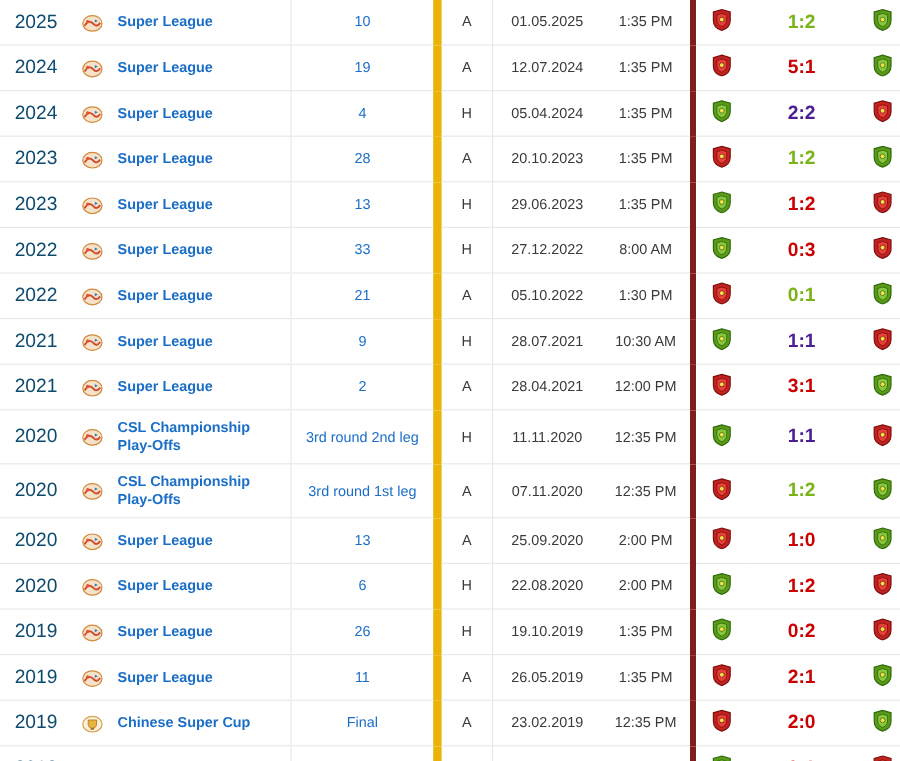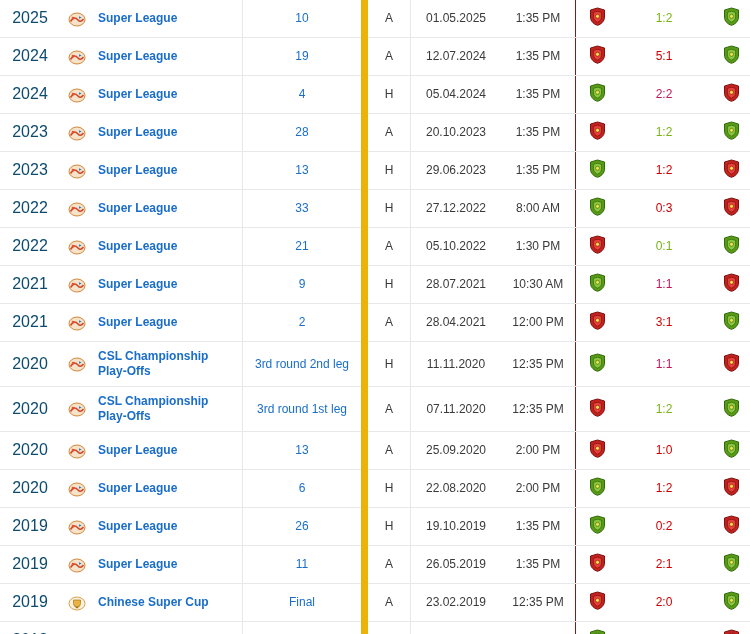--- a/index.html
+++ b/index.html
@@ -24,45 +24,45 @@
     vertical-align: middle;
     line-height: 15px;
   }
   
   .col-season   { width: 52px;  text-align: center; }
   .col-compicon { width: 26px;  text-align: center; }
   .col-comp     { width: 140px; text-align: left; }
   .col-round    { width: 110px; text-align: center; border-left: 1px solid #e8e8e8; border-right: 7px solid #eab308;}
   .col-ha       { width: 34px;  text-align: center; border-right: 1px solid #e8e8e8;}
   .col-date     { width: 82px;  text-align: center; }
-  .col-time     { width: 66px;  text-align: center; border-right: 1px solid #7f1d1d;}
+  .col-time     { width: 66px;  text-align: center; border-right: 5px solid #7f1d1d;}
   .col-home     { width: 34px;  text-align: center; }
   .col-score    { width: 84px;  text-align: center; }
   .col-away     { width: 34px;  text-align: center; border-right: 1px solid #e8e8e8;}
   .col-att      { width: 76px;  text-align: right; padding-right: 12px; }
 
   .season { color: #0c4a6e; font-size: 16px; }
   .comp-name {
     color: #1a6ec8;
     font-weight: bold;
     font-size: 12px;
     text-decoration: none;
   }
   .round { color: #1a6ec8; font-size: 12px; }
   .ha { color: #3a3a3a; font-size: 12px; }
   .date, .time { color: #3a3a3a; font-size: 12px; text-align: center; }
 
   .score {
-    font-weight: normal;
-    font-size: 12px;
+    font-weight: bold;
+    font-size: 16px;
     margin-top: 14px;
   }
   .score.win { color: #7ab317; }
   .score.loss { color: #cc0000; }
-  .score.draw { color: #be185d; }
+  .score.draw { color: #4c1d95; }
 
   
   .crest {
     display: inline-block;
     width: 17px;
     height: 19px;
     position: relative;
   }
   .crest svg { display: block; }
 

